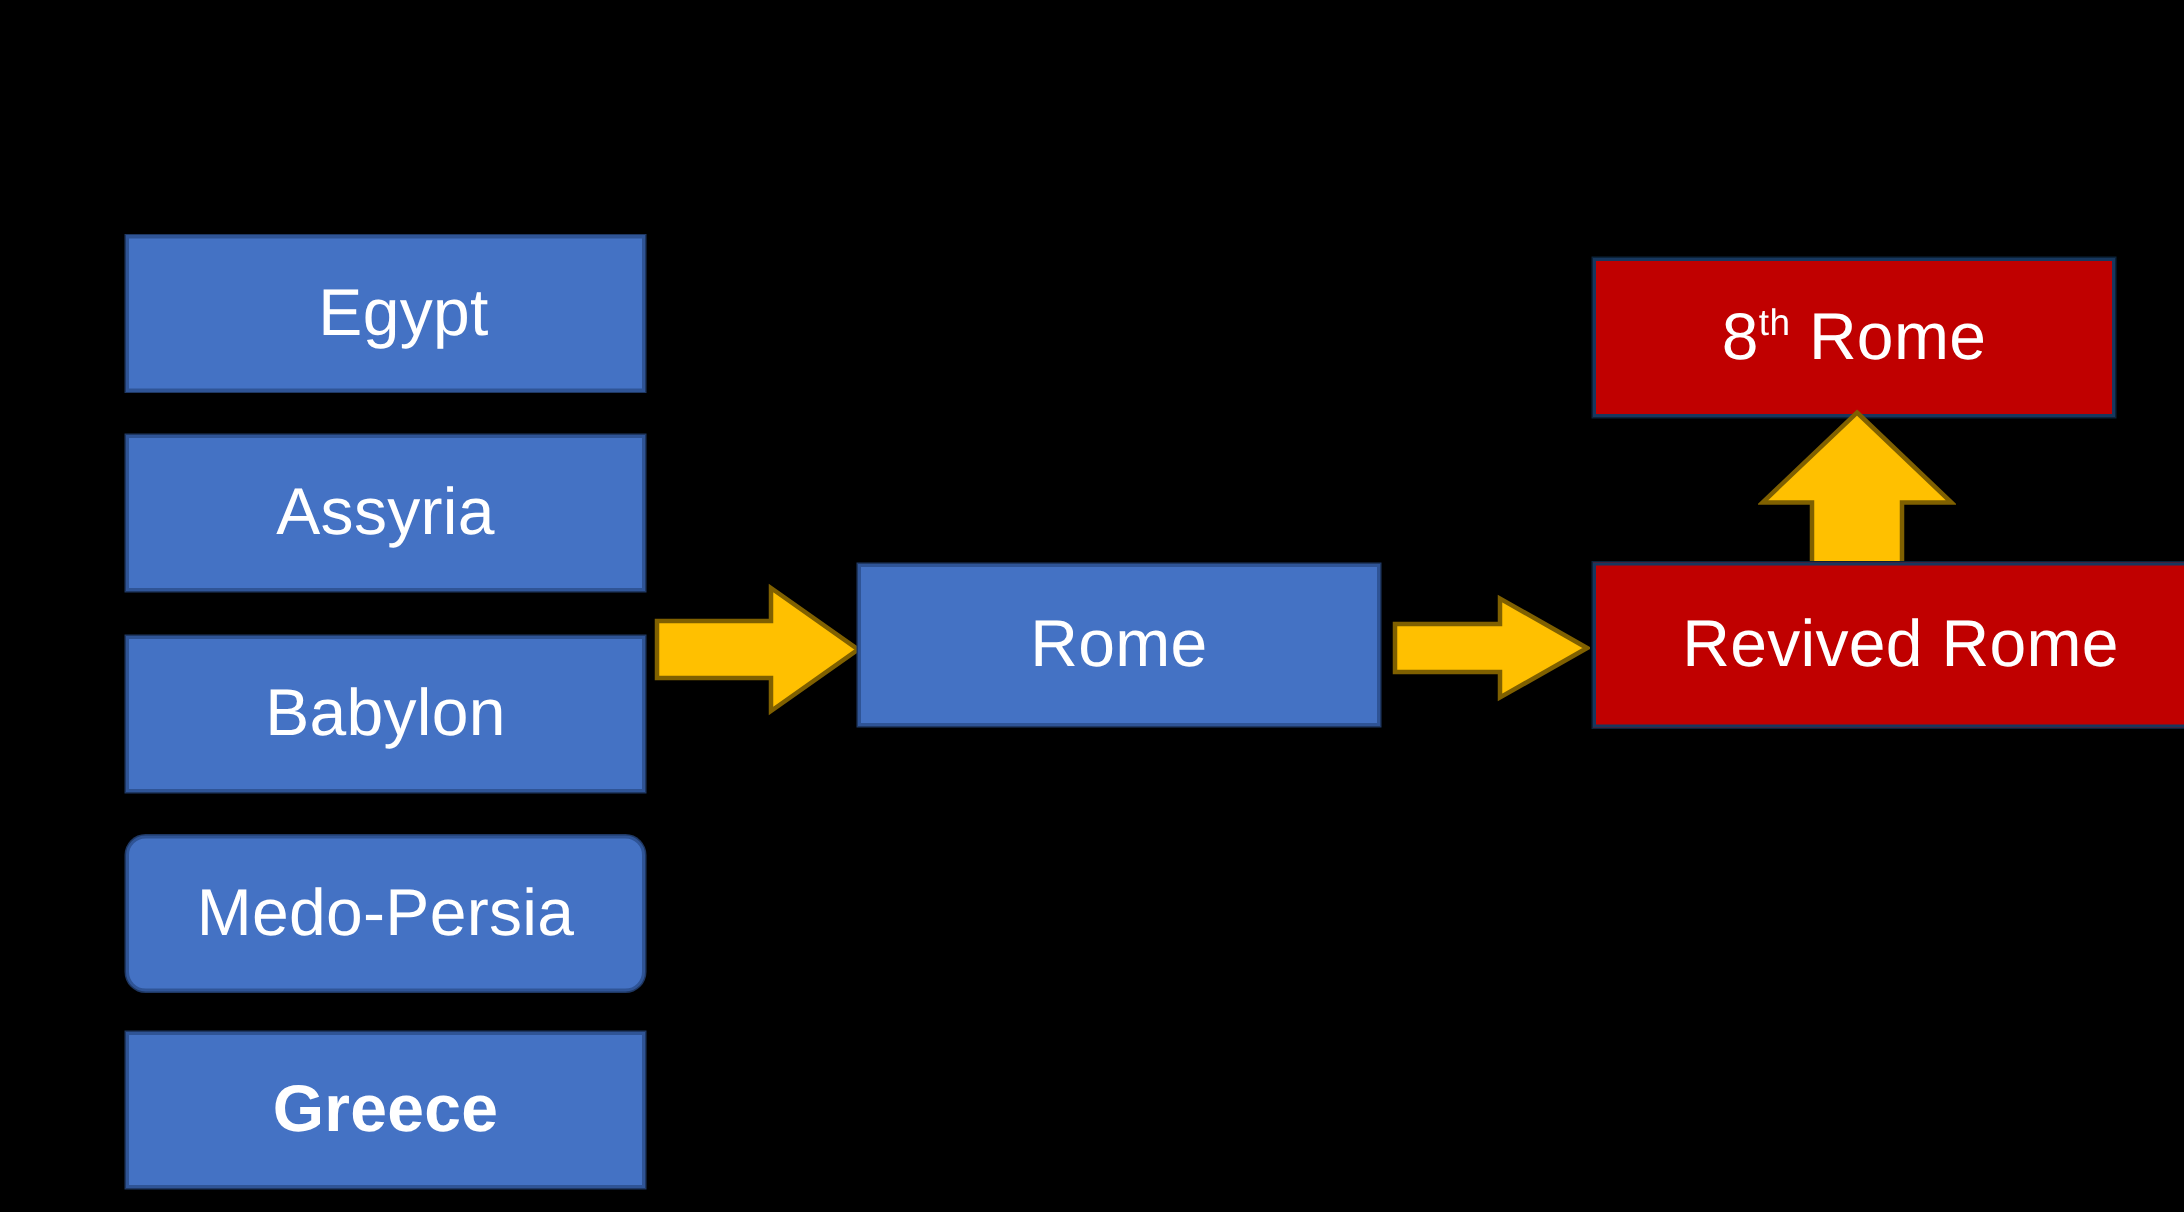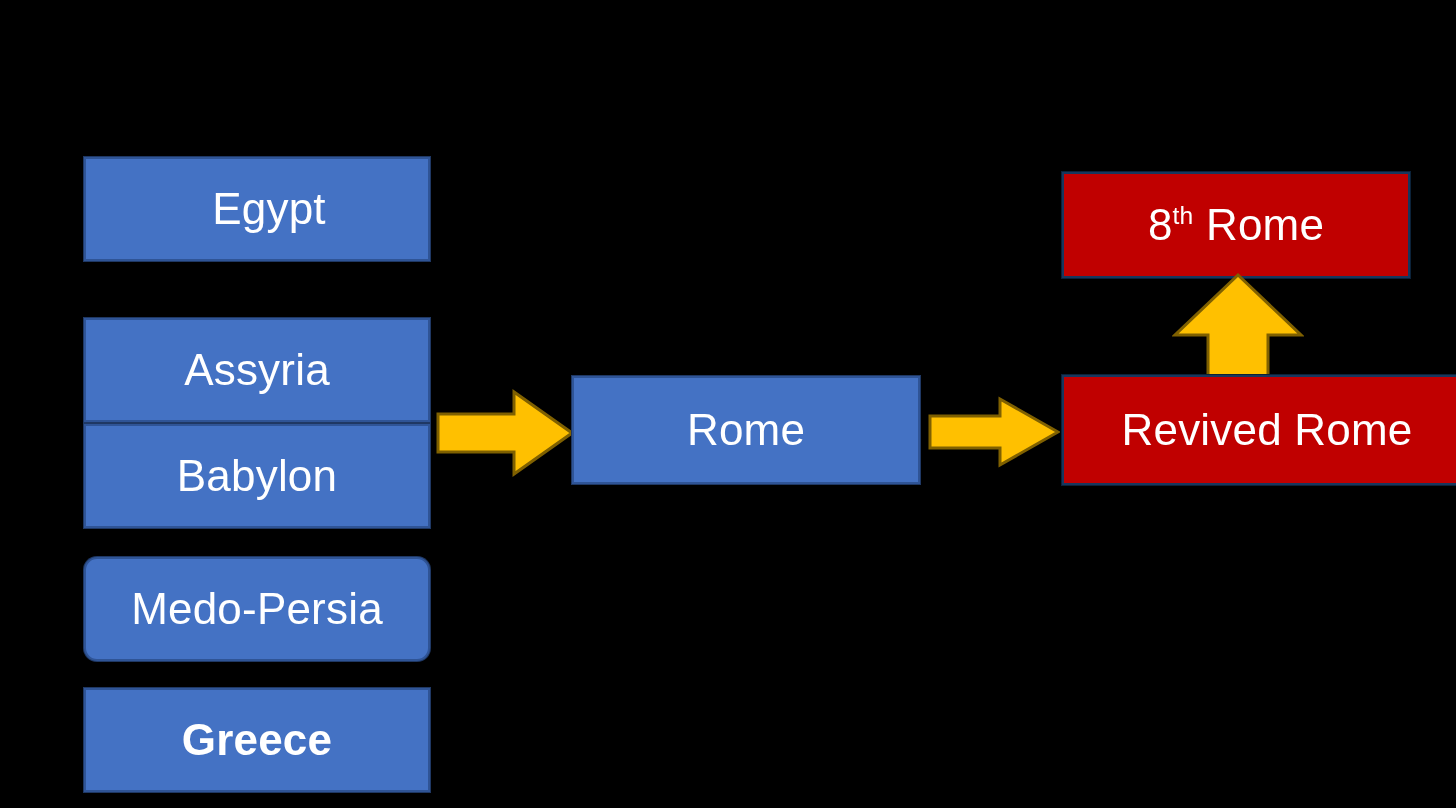--- a/index.html
+++ b/index.html
@@ -48,21 +48,21 @@
 
   
   .empire {
     left: 84px;
     width: 346px;
     height: 104px;
     font-size: 44px;
   }
 
   #empire-0 { top: 157px; padding-left: 24px; }
-  #empire-1 { top: 290px; margin-top: 28px; }
+  #empire-1 { top: 290px; }
   #empire-2 { top: 424px; }
   #empire-3 { top: 557px; border-radius: 13px; }
   #empire-4 { top: 688px; font-weight: bold; }
 
   
   #node-rome {
     left: 572px;
     top: 376px;
     width: 348px;
     height: 108px;

